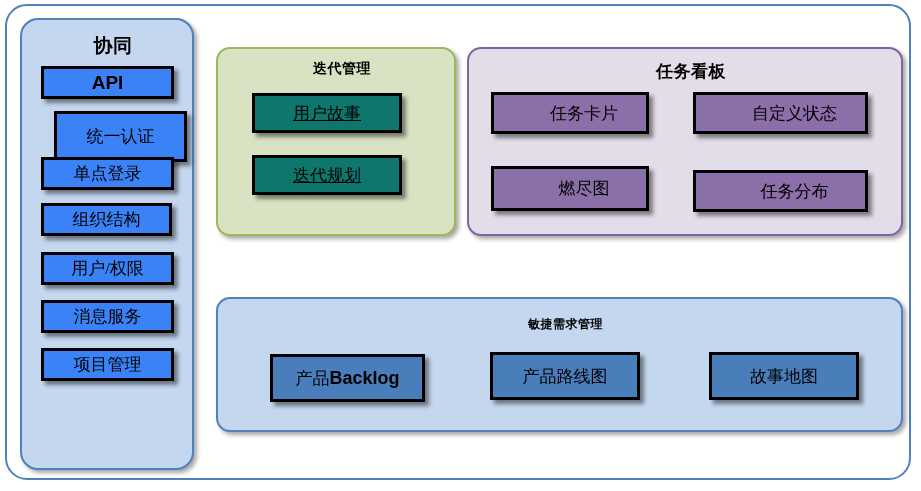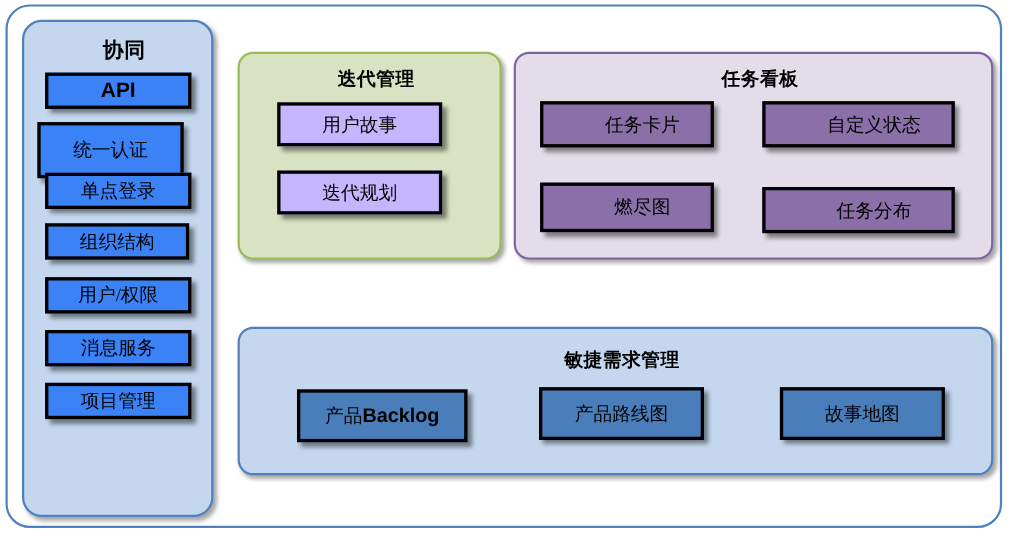--- a/index.html
+++ b/index.html
@@ -70,21 +70,21 @@
   #panel-iteration {
     left: 216px;
     top: 47px;
     width: 240px;
     height: 189px;
     background: #d9e3c3;
     border-color: #9bbb59;
   }
   #panel-iteration .panel-title {
     top: 11px;
-    font-size: 17px;
+    font-size: 14px;
   }
 
   
   #panel-taskboard {
     left: 467px;
     top: 47px;
     width: 436px;
     height: 189px;
     background: #e3dce9;
     border-color: #8064a2;
@@ -98,41 +98,41 @@
   #panel-agile {
     left: 216px;
     top: 297px;
     width: 687px;
     height: 135px;
     background: #c4d7ee;
     border-color: #4f81bd;
   }
   #panel-agile .panel-title {
     top: 17px;
-    font-size: 17px;
+    font-size: 12px;
   }
 
   
   .node {
     position: absolute;
     box-sizing: border-box;
     border: 3px solid #000000;
     box-shadow: 4px 4px 4px rgba(0,0,0,0.45);
     display: flex;
     align-items: center;
     justify-content: center;
     color: #000000;
     font-family: "Liberation Serif", "DejaVu Serif", serif;
     font-size: 17px;
     line-height: 1;
     text-align: center;
     white-space: nowrap;
   }
   .node.pink  { background: #3b82f6; }
-  .node.green { background: #c4b5fd; }
+  .node.green { background: #0f766e; text-decoration: underline; }
   .node.purple{ background: #8a6fa8; padding-left: 28px; }
   .node.blue  { background: #4a7ebb; }
 
   .node.bold-sans {
     font-family: "Liberation Sans", "DejaVu Sans", sans-serif;
     font-weight: bold;
     font-size: 19px;
   }
   .node.mixed {
     font-size: 17px;
@@ -148,21 +148,21 @@
 
 <div id="canvas">
 
   <div class="outer-frame"></div>
 
   <div class="panel" id="panel-collab">
     <div class="panel-title">协同</div>
   </div>
 
   <div class="node pink bold-sans" style="left:41px; top:66px; width:133px; height:33px;">API</div>
-  <div class="node pink" style="left:34px; top:111px; width:133px; height:51px;">统一认证</div>
+  <div class="node pink" style="left:54px; top:111px; width:133px; height:51px;">统一认证</div>
   <div class="node pink" style="left:41px; top:157px; width:133px; height:33px;">单点登录</div>
   <div class="node pink" style="left:41px; top:203px; width:131px; height:33px;">组织结构</div>
   <div class="node pink" style="left:41px; top:252px; width:133px; height:33px;">用户/权限</div>
   <div class="node pink" style="left:41px; top:300px; width:133px; height:33px;">消息服务</div>
   <div class="node pink" style="left:41px; top:348px; width:133px; height:33px;">项目管理</div>
 
   <div class="panel" id="panel-iteration">
     <div class="panel-title">迭代管理</div>
   </div>
 

